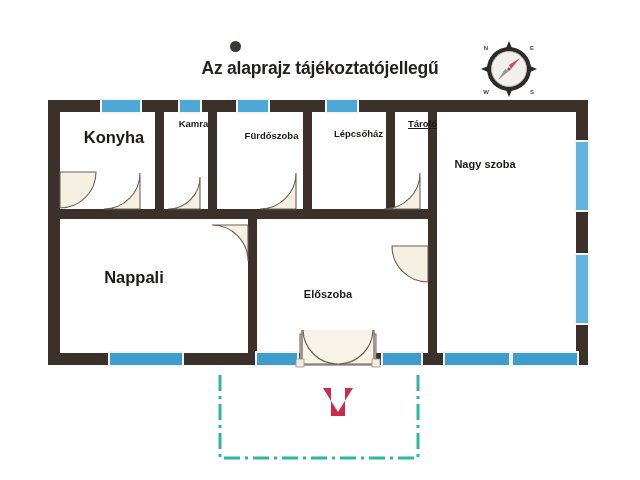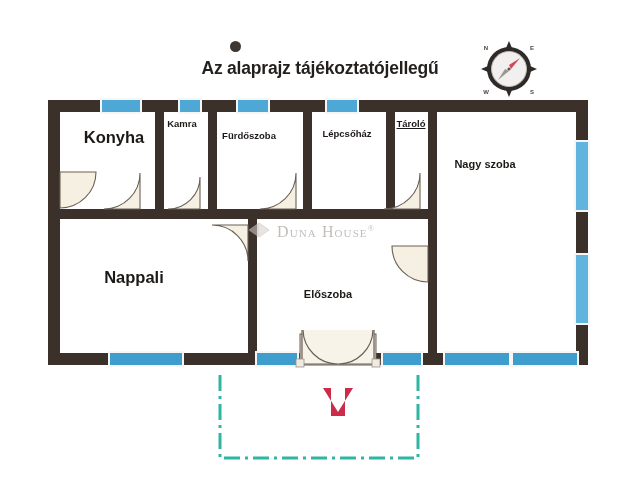--- a/index.html
+++ b/index.html
@@ -54,21 +54,21 @@
   
   .room-label {
     color: #1c1917;
     font-weight: bold;
     white-space: nowrap;
     text-align: center;
     transform: translateX(-50%);
   }
   .lbl-lg { font-size: 16.5px; }
   .lbl-md { font-size: 11px; }
-  .lbl-sm { font-size: 9.5px; }
+  .lbl-sm { font-size: 9.5px; padding-left: 23px; }
 
   
   #watermark {
     left: 248px; top: 222px;
     display: flex;
     align-items: center;
     gap: 7px;
     opacity: 0.62;
   }
   #watermark-text {
@@ -217,35 +217,26 @@
 
     <g>
       <polygon points="331,384 331,412 323,412 338,388 353,412 345,412 345,384" fill="#cc2b4a" transform="rotate(180 338 400)"></polygon>
     </g>
   </svg>
 
   <div class="abs room-label lbl-lg" style="left:104px; top:128px;padding-left:20px;">Konyha</div>
 
   <div class="abs room-label lbl-sm" style="left:182px; top:118px;">Kamra</div>
 
-  <div class="abs room-label lbl-sm" style="left:249px; top:130px;">Fürdőszoba</div>
+  <div class="abs room-label lbl-sm" style="left:260px; top:130px;">Fürdőszoba</div>
 
   <div class="abs room-label lbl-sm" style="left:347px; top:128px;">Lépcsőház</div>
 
   <div class="abs room-label lbl-sm" style="left:411px; top:118px;text-decoration:underline;">Tároló</div>
 
   <div class="abs room-label lbl-md" style="left:485px; top:158px;">Nagy szoba</div>
 
   <div class="abs room-label lbl-lg" style="left:134px; top:268px;">Nappali</div>
 
   <div class="abs room-label lbl-md" style="left:328px; top:252px;margin-top:36px;">Előszoba</div>
 
-  <div class="abs" id="watermark">
-    <svg width="22" height="20" viewBox="0 0 22 20">
-      <polygon points="11,1 21,8 11,15 1,8" fill="#d9d5d1" stroke="#b9b4af" stroke-width="0.8"></polygon>
-      <polygon points="11,1 11,15 1,8" fill="#c5c0bb"></polygon>
-    </svg>
-    <span id="watermark-text">
-      <span>Duna House</span><sup style="font-size:8px;">®</sup>
-    </span>
-  </div>
 
 </div>
 
 </body></html>

